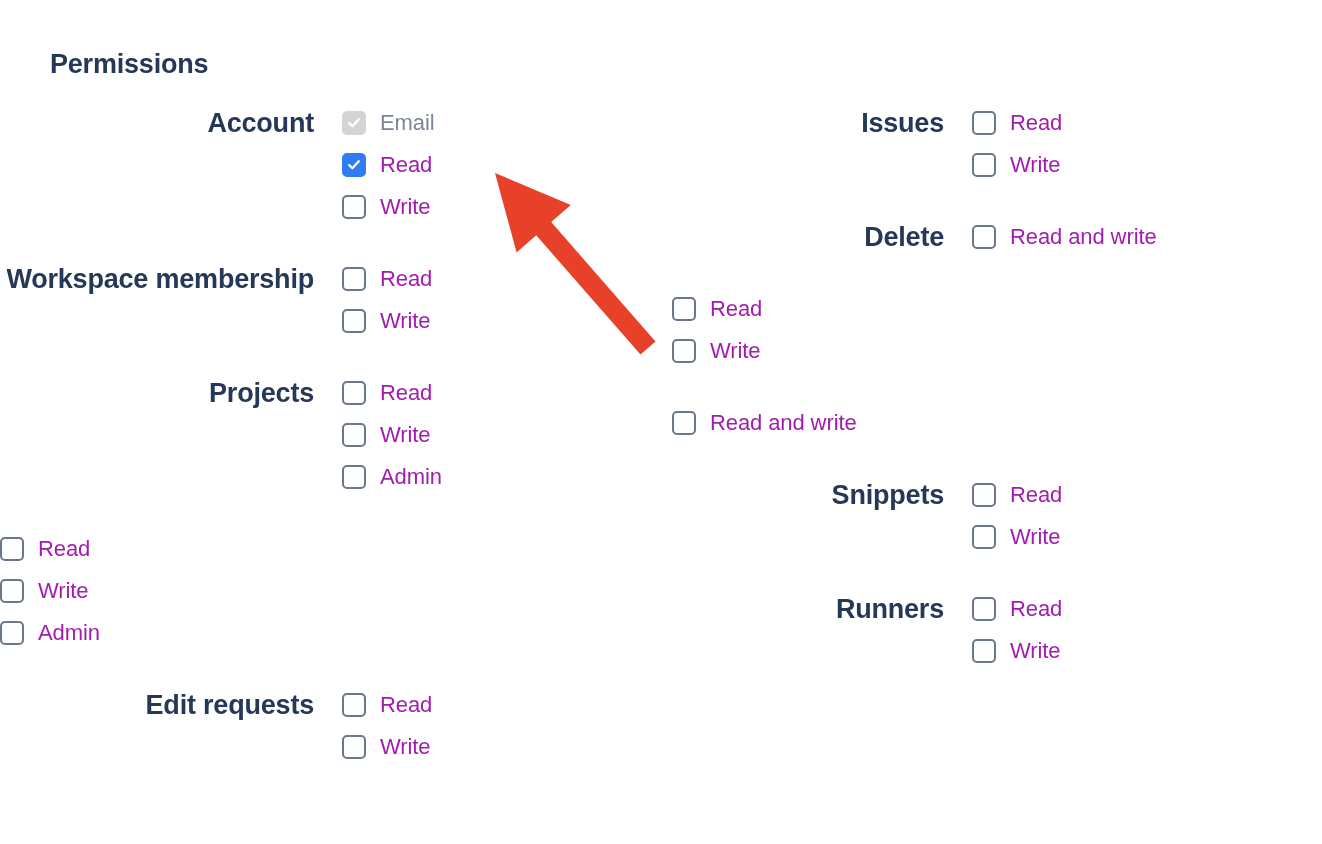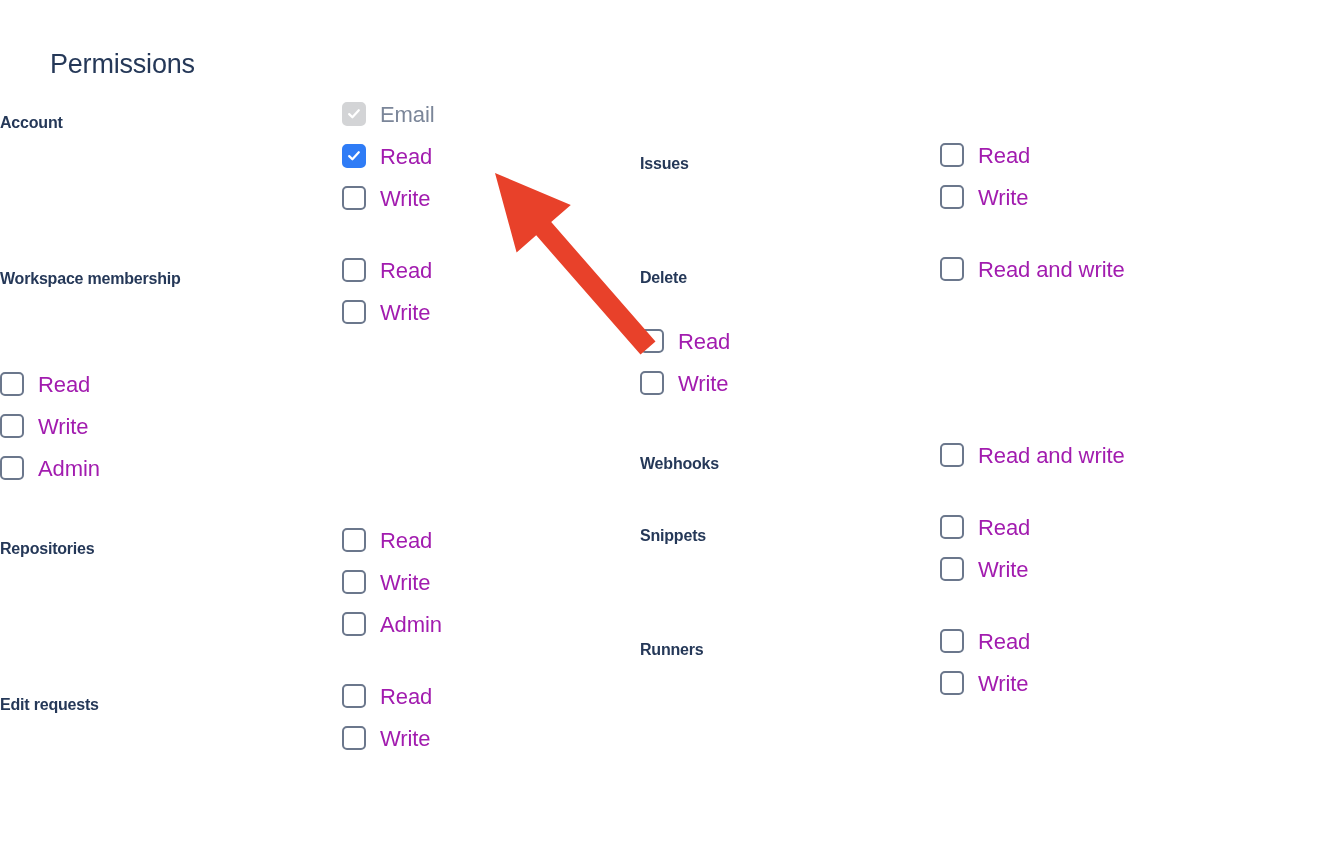--- a/index.html
+++ b/index.html
@@ -21,70 +21,71 @@
     position: relative;
     width: 1322px;
     height: 844px;
   }
 
   .page-title {
     position: absolute;
     left: 50px;
     top: 48px;
     font-size: 27px;
-    font-weight: normal;
+    font-weight: bold;
     color: #253858;
     letter-spacing: -0.2px;
     line-height: 1.2;
   }
 
   
   .perm-columns {
     position: absolute;
     left: 0;
     top: 102px;
     width: 1322px;
   }
 
   .perm-column {
     position: absolute;
     top: 0;
   }
   .perm-column.left  { left: 0px;   width: 640px; }
-  .perm-column.right { left: 640px; width: 620px; margin-top: 41px; }
+  .perm-column.right { left: 672px; width: 620px; }
 
   .perm-group {
     display: flex;
     flex-direction: row;
     align-items: flex-start;
     margin-bottom: 30px;
   }
 
   .group-label {
-    font-size: 16px;
+    font-size: 27px;
     font-weight: bold;
     color: #253858;
-    text-align: left;
+    text-align: right;
     line-height: 42px;
     letter-spacing: -0.2px;
     flex: 0 0 auto;
     padding-right: 28px;
     box-sizing: border-box;
   }
   .perm-column.left  .group-label { width: 342px; }
   .perm-column.right .group-label { width: 300px; }
 
   .group-options {
     flex: 1 1 auto;
     padding-top: 0;
   }
 
   .option-row {
     display: flex;
     flex-direction: row;
+    align-items: center;
     height: 42px;
   }
 
   
   .cb {
     position: relative;
     width: 24px;
     height: 24px;
     border-radius: 5px;
     box-sizing: border-box;
@@ -179,37 +180,37 @@
               <div class="cb" role="checkbox" aria-checked="false"></div>
               <span class="option-label">Read</span>
             </div>
             <div class="option-row">
               <div class="cb" role="checkbox" aria-checked="false"></div>
               <span class="option-label">Write</span>
             </div>
           </div>
         </div>
         <div class="perm-group">
+          <div class="group-label">Projects</div>
           <div class="group-options">
             <div class="option-row">
               <div class="cb" role="checkbox" aria-checked="false"></div>
               <span class="option-label">Read</span>
             </div>
             <div class="option-row">
               <div class="cb" role="checkbox" aria-checked="false"></div>
               <span class="option-label">Write</span>
             </div>
             <div class="option-row">
               <div class="cb" role="checkbox" aria-checked="false"></div>
               <span class="option-label">Admin</span>
             </div>
           </div>
         </div>
         <div class="perm-group">
-          <div class="group-label">Repositories</div>
           <div class="group-options">
             <div class="option-row">
               <div class="cb" role="checkbox" aria-checked="false"></div>
               <span class="option-label">Read</span>
             </div>
             <div class="option-row">
               <div class="cb" role="checkbox" aria-checked="false"></div>
               <span class="option-label">Write</span>
             </div>
             <div class="option-row">
@@ -261,21 +262,20 @@
               <div class="cb" role="checkbox" aria-checked="false"></div>
               <span class="option-label">Read</span>
             </div>
             <div class="option-row">
               <div class="cb" role="checkbox" aria-checked="false"></div>
               <span class="option-label">Write</span>
             </div>
           </div>
         </div>
         <div class="perm-group">
-          <div class="group-label">Webhooks</div>
           <div class="group-options">
             <div class="option-row">
               <div class="cb" role="checkbox" aria-checked="false"></div>
               <span class="option-label">Read and write</span>
             </div>
           </div>
         </div>
         <div class="perm-group">
           <div class="group-label">Snippets</div>
           <div class="group-options">

